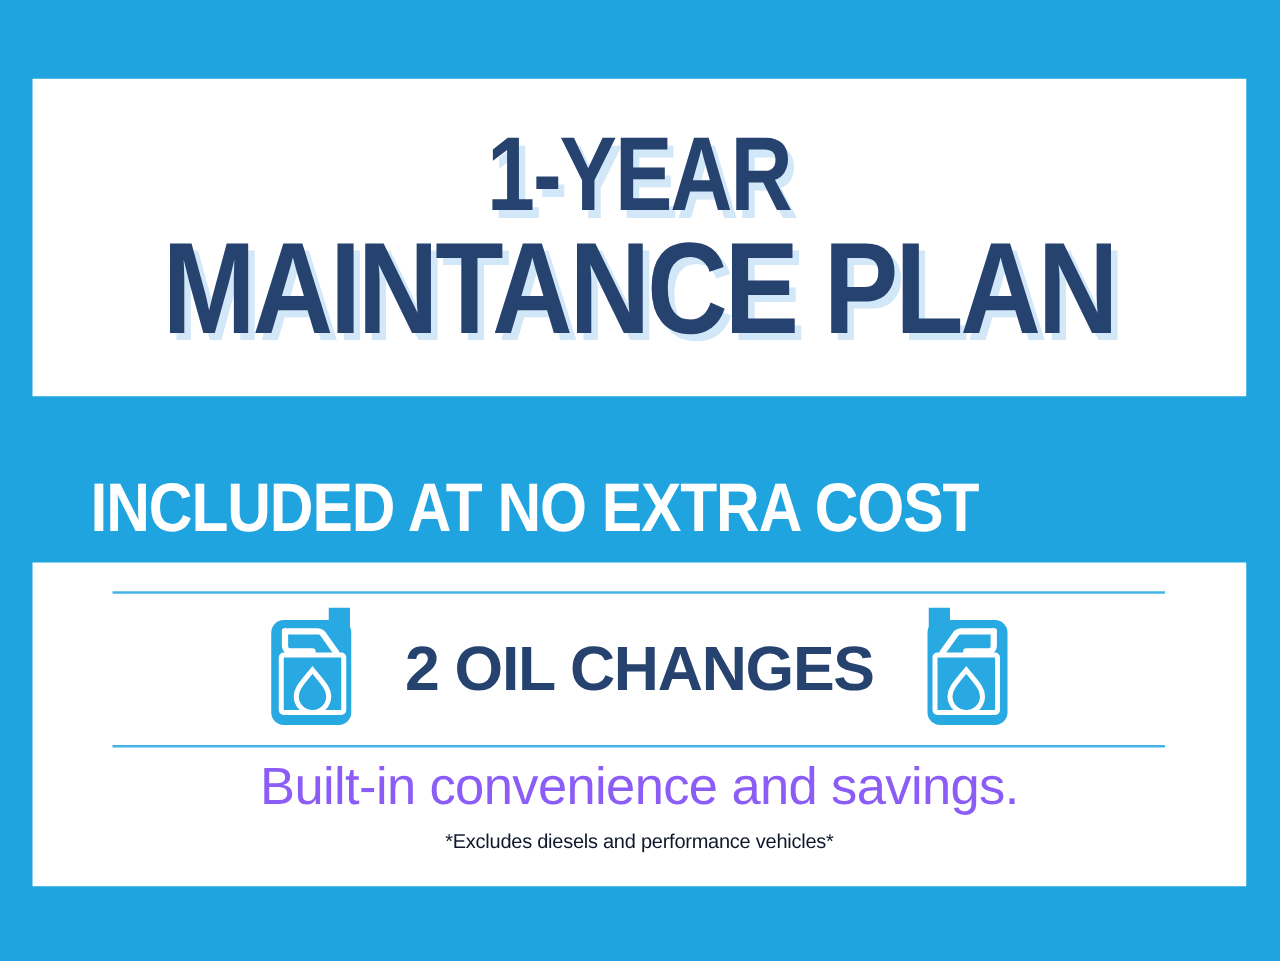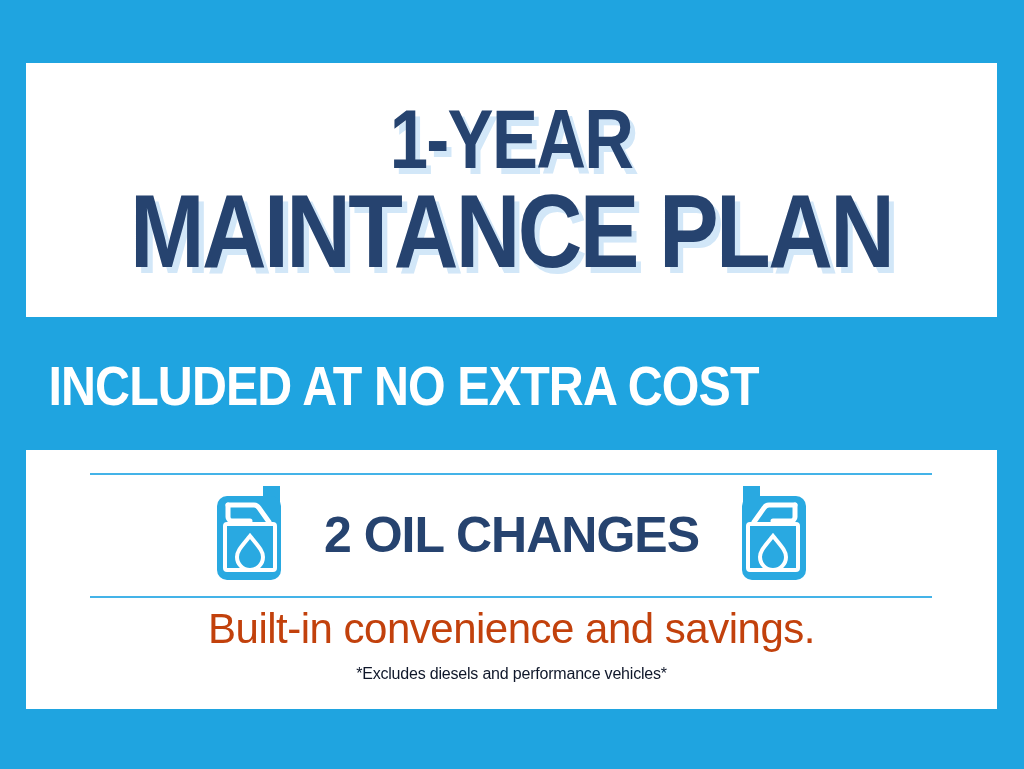--- a/index.html
+++ b/index.html
@@ -49,25 +49,26 @@
     font-size: 104px;
     letter-spacing: -3px;
     transform: scaleX(0.86);
     margin-top: 6px;
   }
 
   
   .subtitle-band {
     position: absolute;
     left: 0;
-    top: 340px;
+    top: 360px;
     width: 856px;
     height: 92px;
     display: flex;
     align-items: center;
+    justify-content: center;
   }
 
   .subtitle-text {
     color: #FFFFFF;
     font-weight: bold;
     font-size: 55px;
     letter-spacing: -1px;
     white-space: nowrap;
     transform: scaleX(0.88);
   }
@@ -116,21 +117,21 @@
     white-space: nowrap;
   }
 
   
   .tagline {
     position: absolute;
     left: 0;
     top: 155px;
     width: 971px;
     text-align: center;
-    color: #c2410c;
+    color: #8b5cf6;
     font-size: 42px;
     letter-spacing: -0.5px;
     white-space: nowrap;
   }
 
   .fineprint {
     position: absolute;
     left: 0;
     top: 215px;
     width: 971px;

